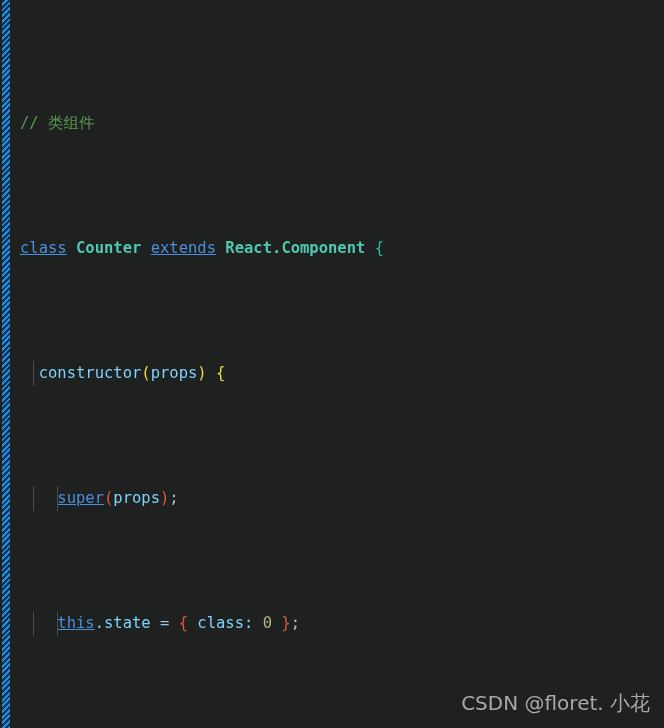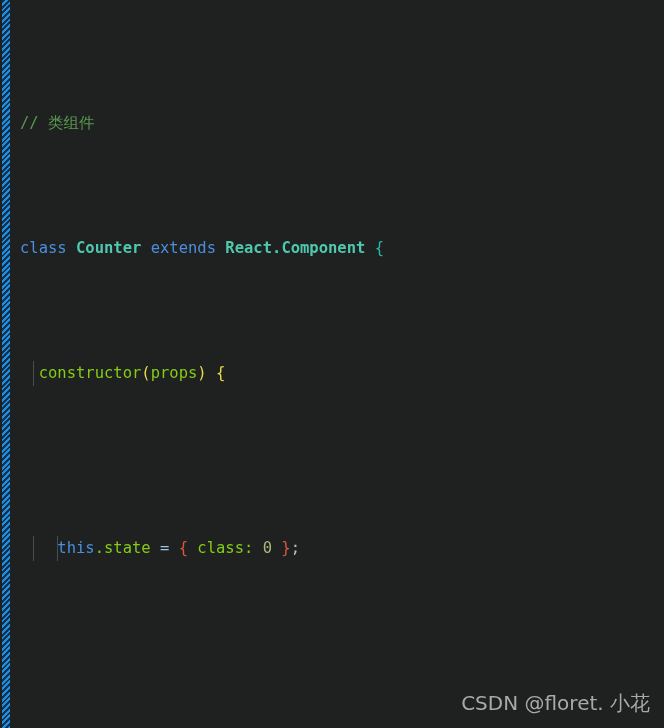--- a/index.html
+++ b/index.html
@@ -64,23 +64,23 @@
     top: 0;
     width: 1px;
     height: 25px;
     background: #4a4d4e;
   }
   .g1 { left: 33px; }
   .g2 { left: 57px; }
 
   
   .cmt   { color: #5a9950; }
-  .kw    { color: #4a8fdd; }
+  .kw    { color: #4a8fdd; text-decoration: underline; }
   .cls   { color: #4ec9b0; font-weight: bold; }
-  .var   { color: #84cc16; text-align: right; }
+  .var   { color: #7dd3fc; text-align: right; }
   .num   { color: #a9b77a; }
   .pl    { color: #b9c0c7; }
   .br-y  { color: #e8d84a; }
   .br-r  { color: #e0553f; }
   .br-t  { color: #2bb8a3; }
   .op    { color: #9cc4e4; }
 
   #watermark {
     position: absolute;
     right: 14px;
@@ -104,20 +104,21 @@
     
     <div class="ln"><span class="cmt">// 类组件</span></div>
 
     
     <div class="ln"><span class="kw">class</span><span class="pl"> </span><span class="cls">Counter</span><span class="pl"> </span><span class="kw">extends</span><span class="pl"> </span><span class="cls">React</span><span class="cls">.</span><span class="cls">Component</span><span class="pl"> </span><span class="br-t">{</span></div>
 
     
     <div class="ln"><span class="guide g1"></span>  <span class="var">constructor</span><span class="br-y">(</span><span class="var">props</span><span class="br-y">)</span><span class="pl"> </span><span class="br-y">{</span></div>
 
     
+    <div class="ln"><span class="guide g1"></span><span class="guide g2"></span>    <span class="kw">super</span><span class="br-r">(</span><span class="var">props</span><span class="br-r">)</span><span class="pl">;</span></div>
 
     
     <div class="ln"><span class="guide g1"></span><span class="guide g2"></span>    <span class="kw">this</span><span class="var">.state</span><span class="op"> = </span><span class="br-r">{</span><span class="var"> class:</span><span class="num"> 0 </span><span class="br-r">}</span><span class="pl">;</span></div>
 
     
     
 
     
     
 

